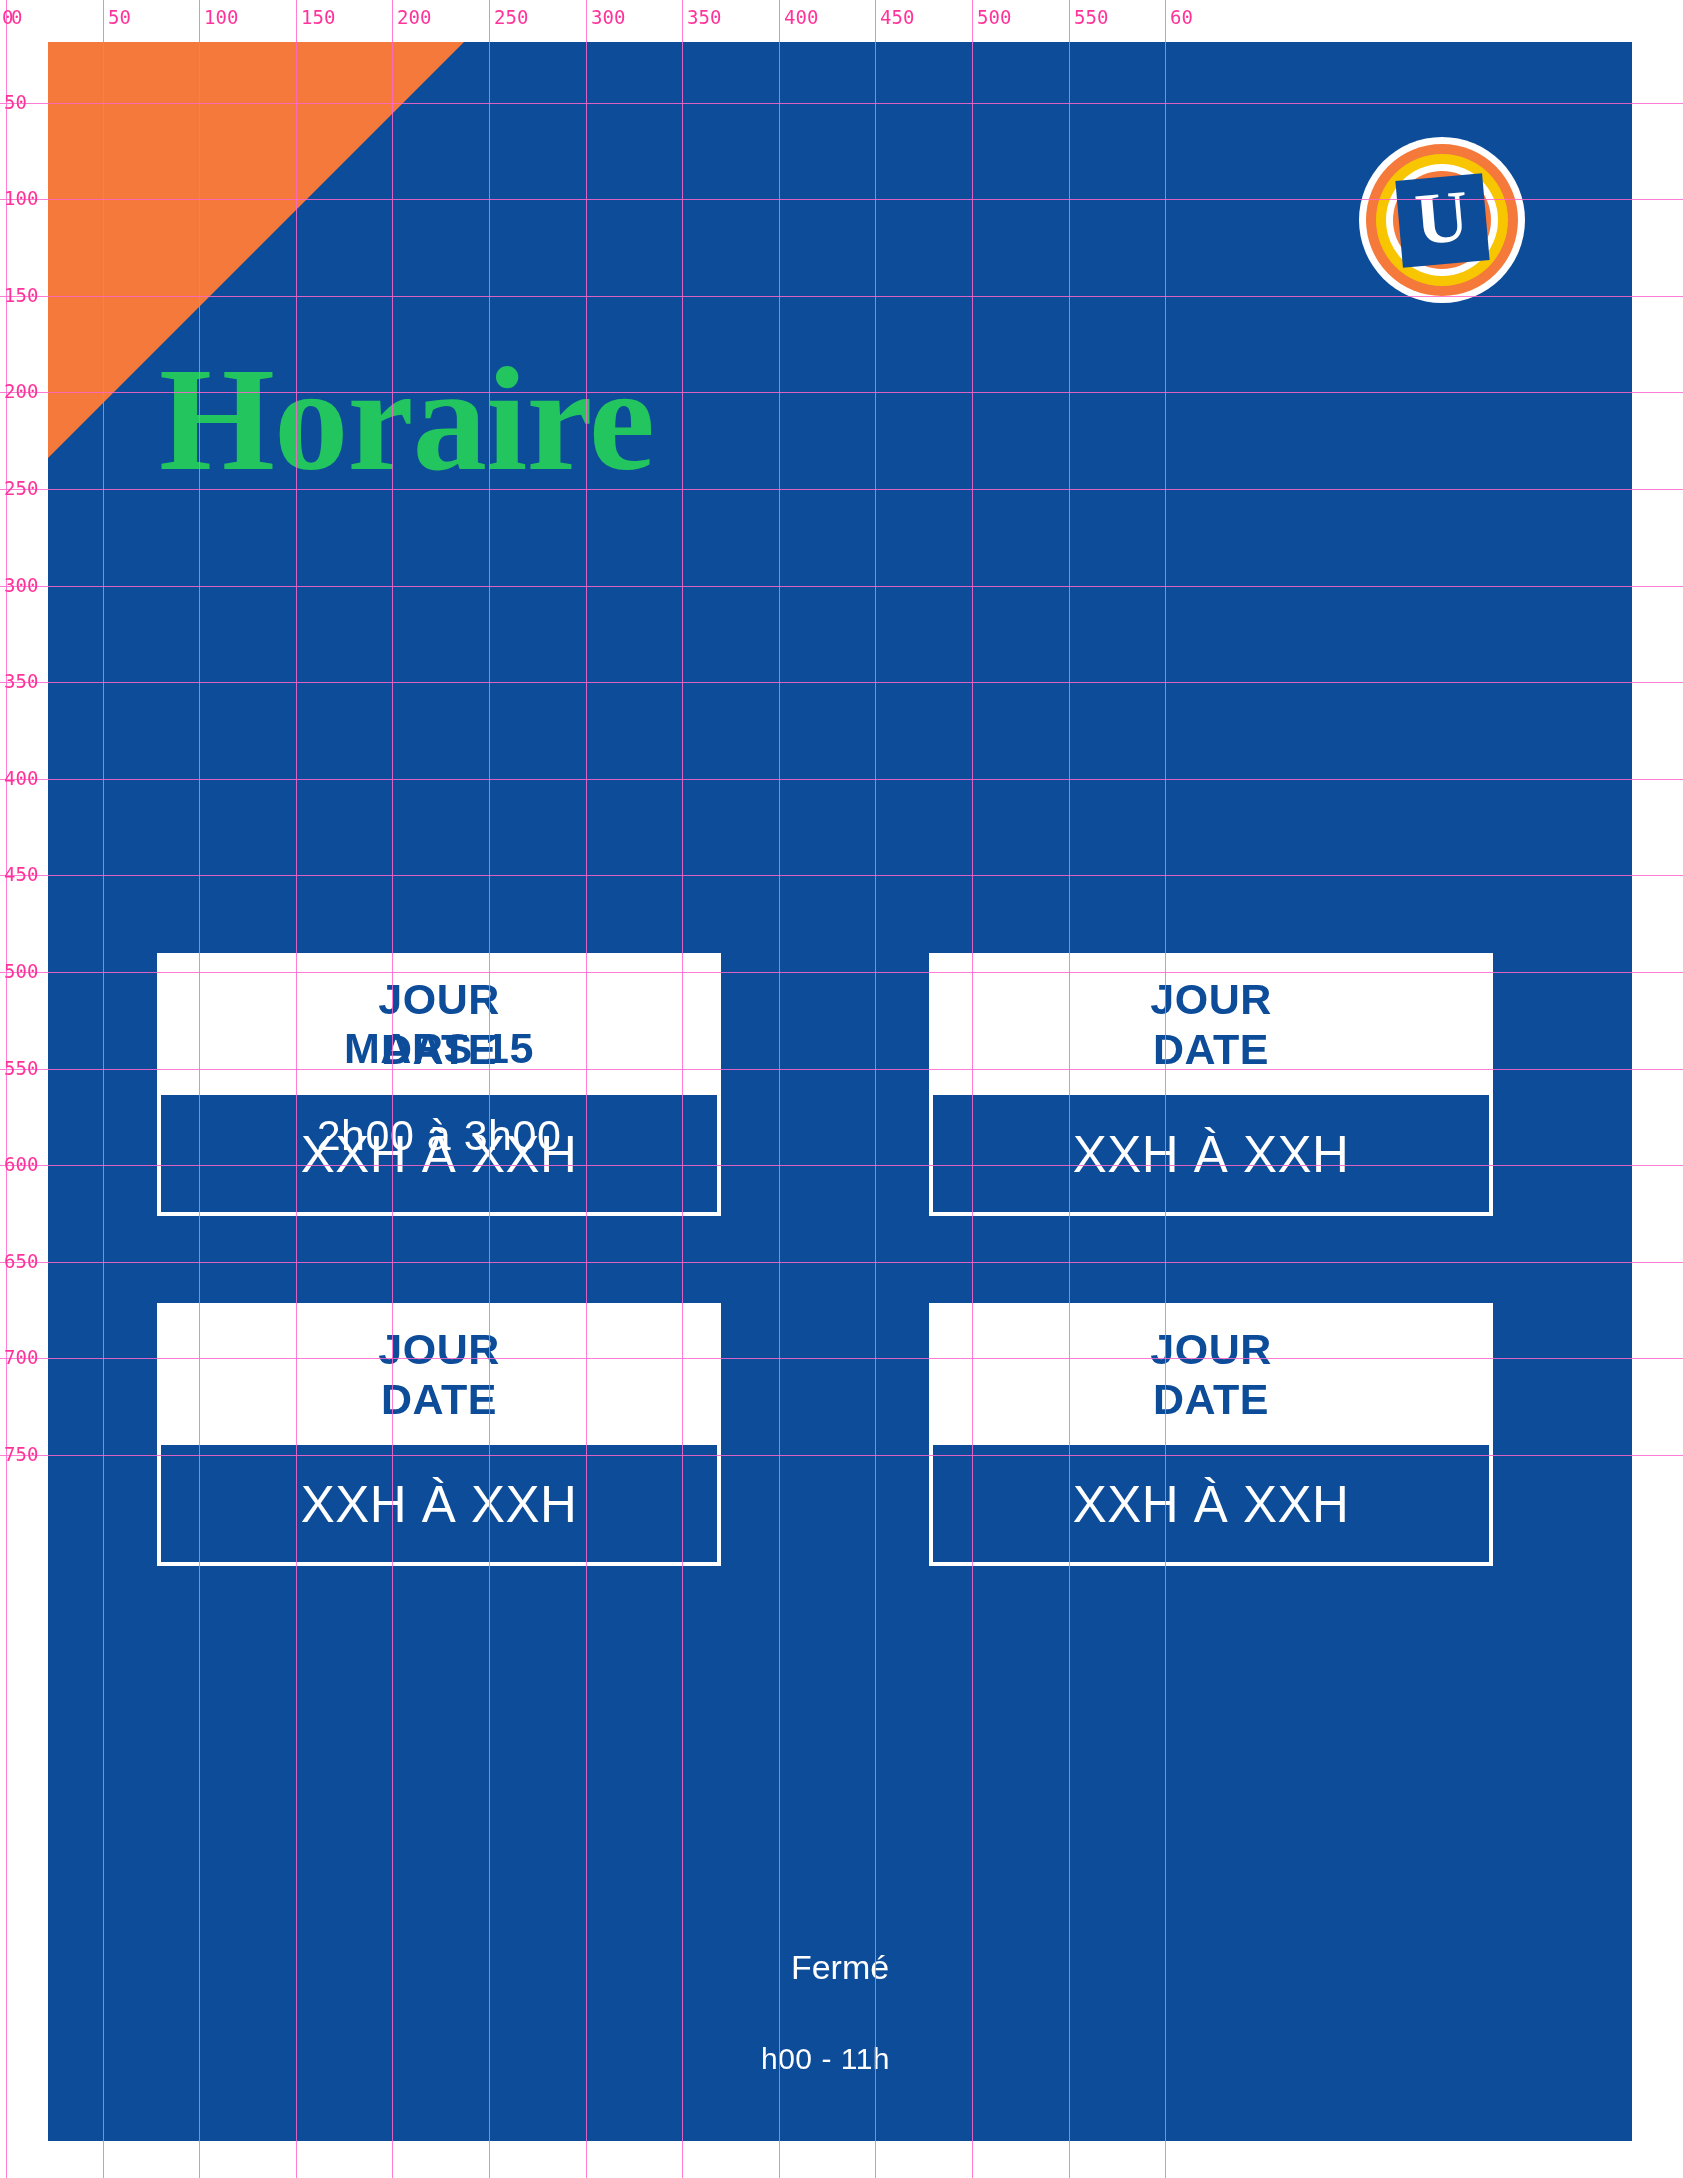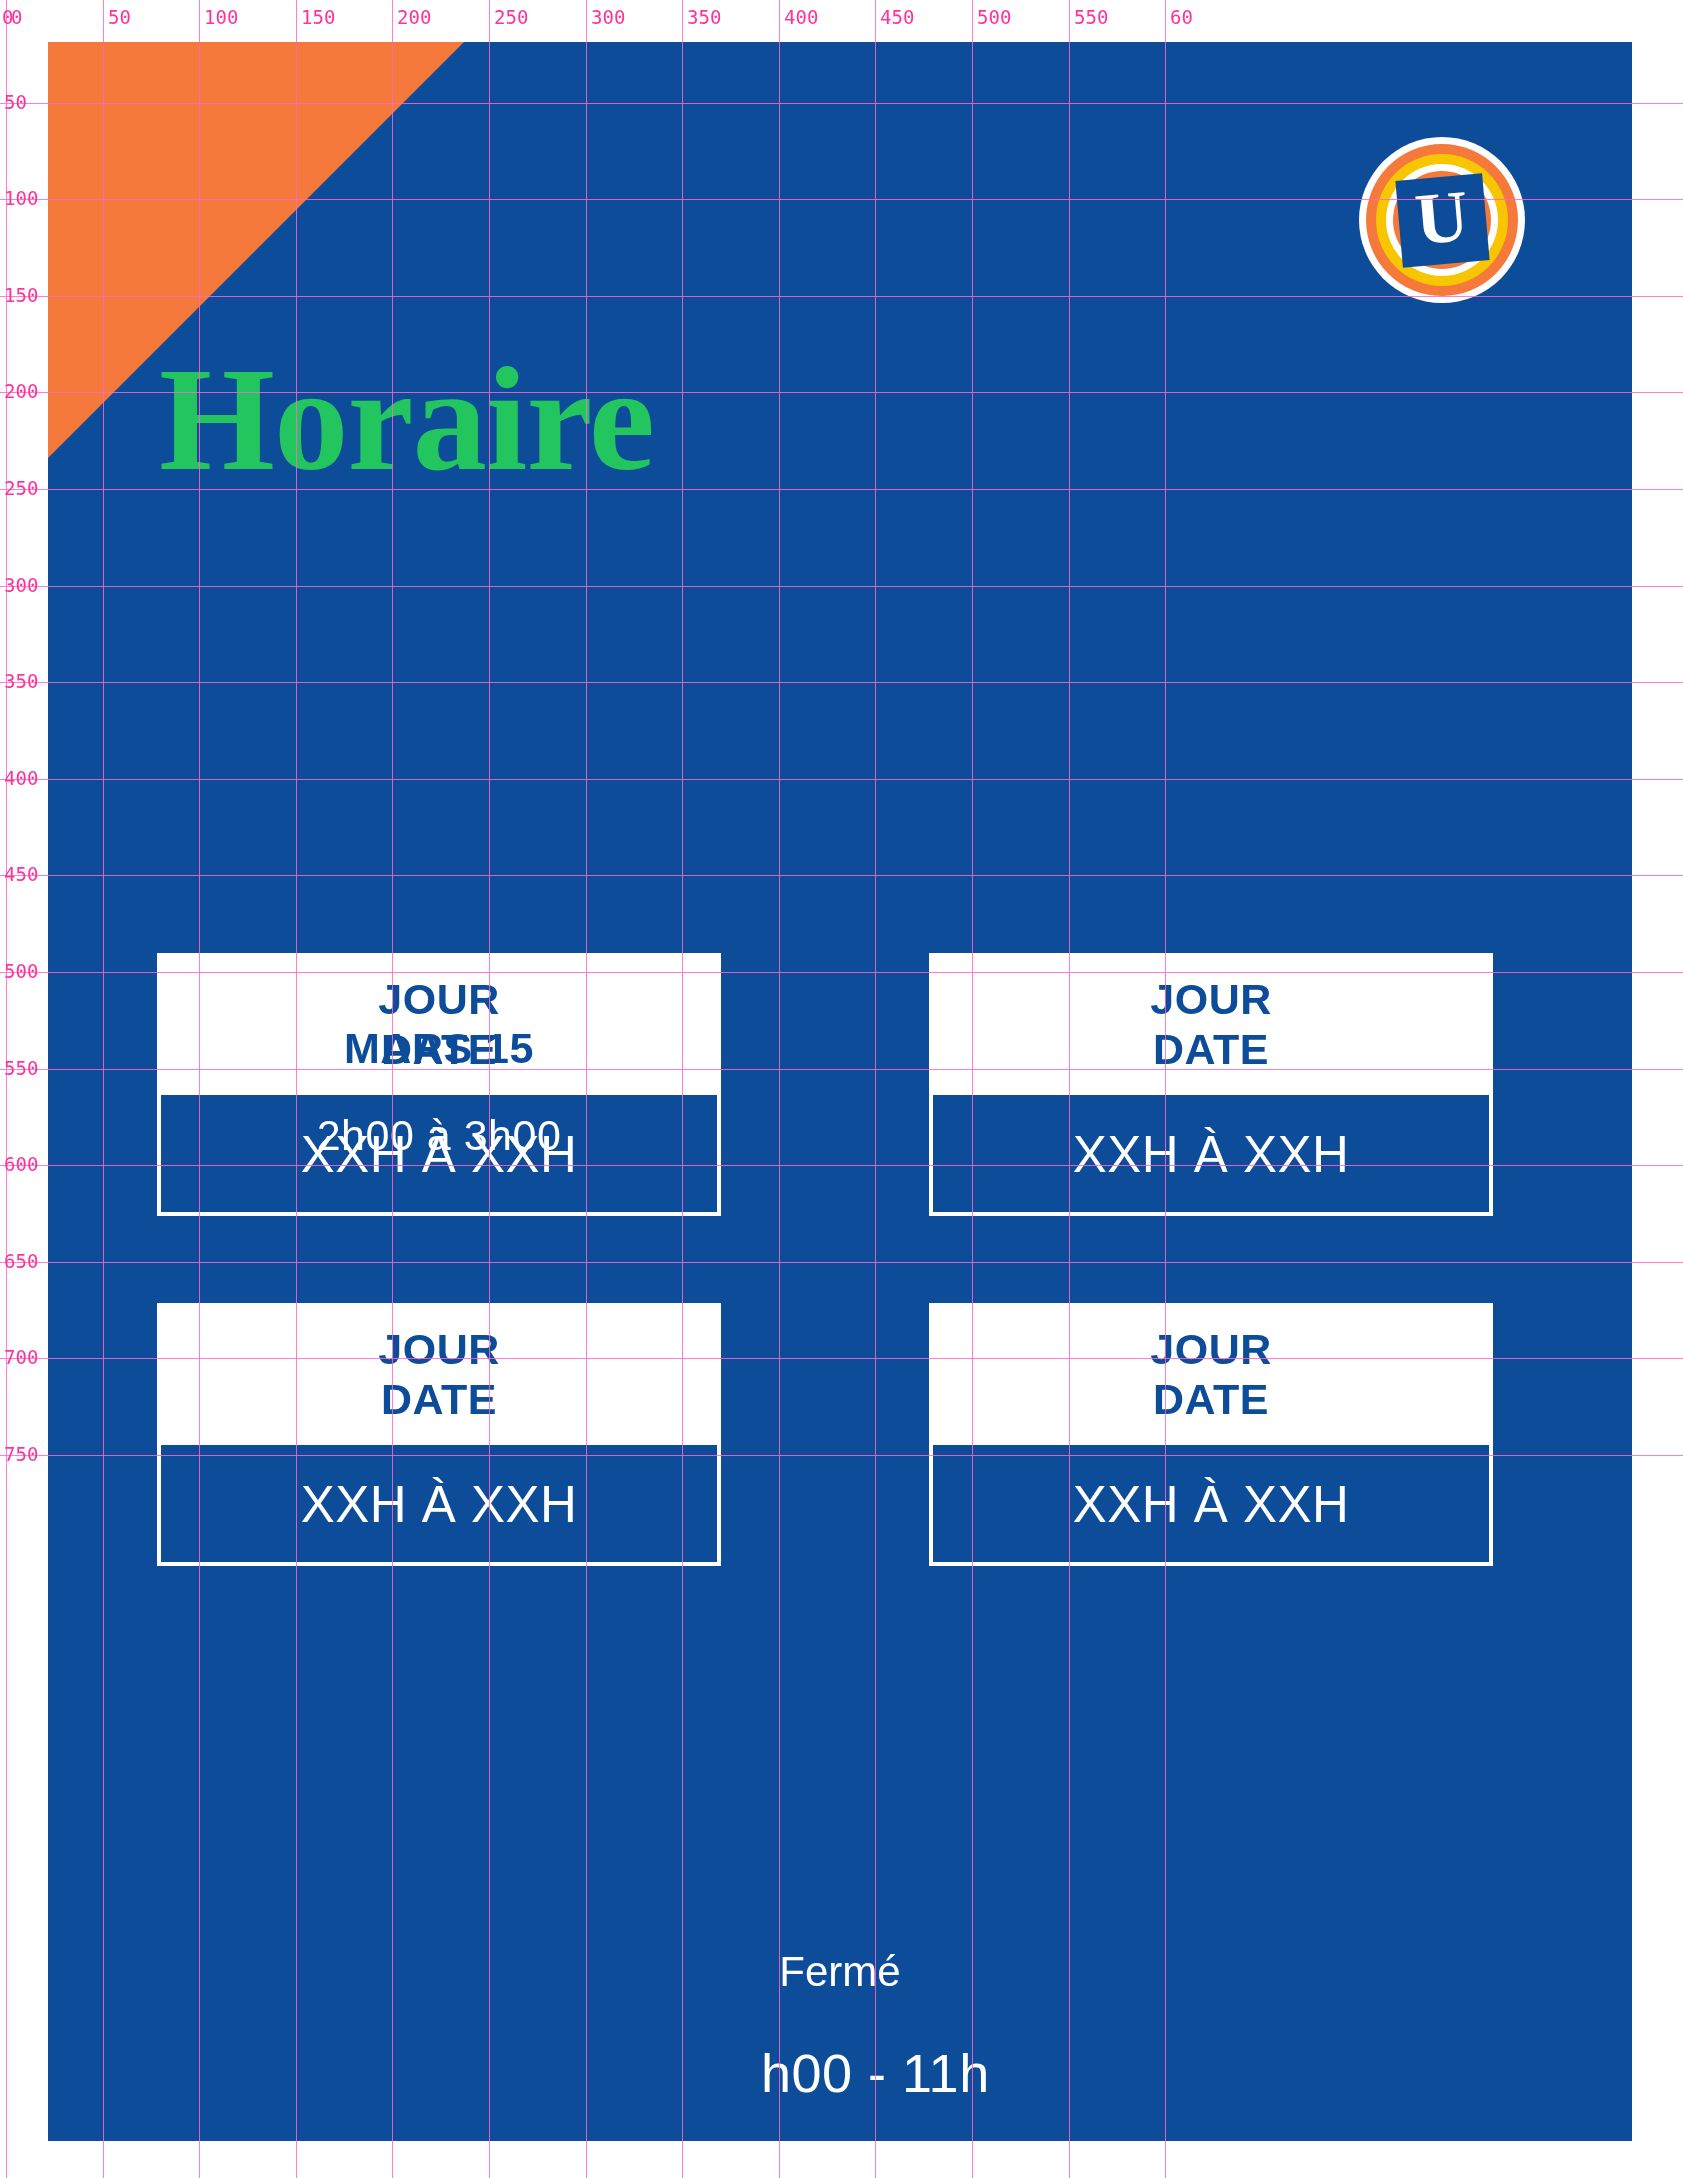--- a/index.html
+++ b/index.html
@@ -211,33 +211,33 @@
     letter-spacing: 0.5px;
     pointer-events: none;
   }
   .overlay-text.on-body {
     color: #ffffff;
     font-weight: normal;
   }
   .overlay-stray {
     position: absolute;
     color: #ffffff;
-    font-size: 54px;
+    font-size: 30px;
     letter-spacing: 0.5px;
     white-space: nowrap;
   }
 
   #footer-note {
     position: absolute;
     left: 0;
     right: 0;
     top: 1906px;
     text-align: center;
     color: #ffffff;
-    font-size: 42px;
+    font-size: 34px;
   }
 </style>
 </head>
 <body>
 
 <div id="poster">
 
   <div id="corner-triangle"></div>
 
   <div id="logo">

